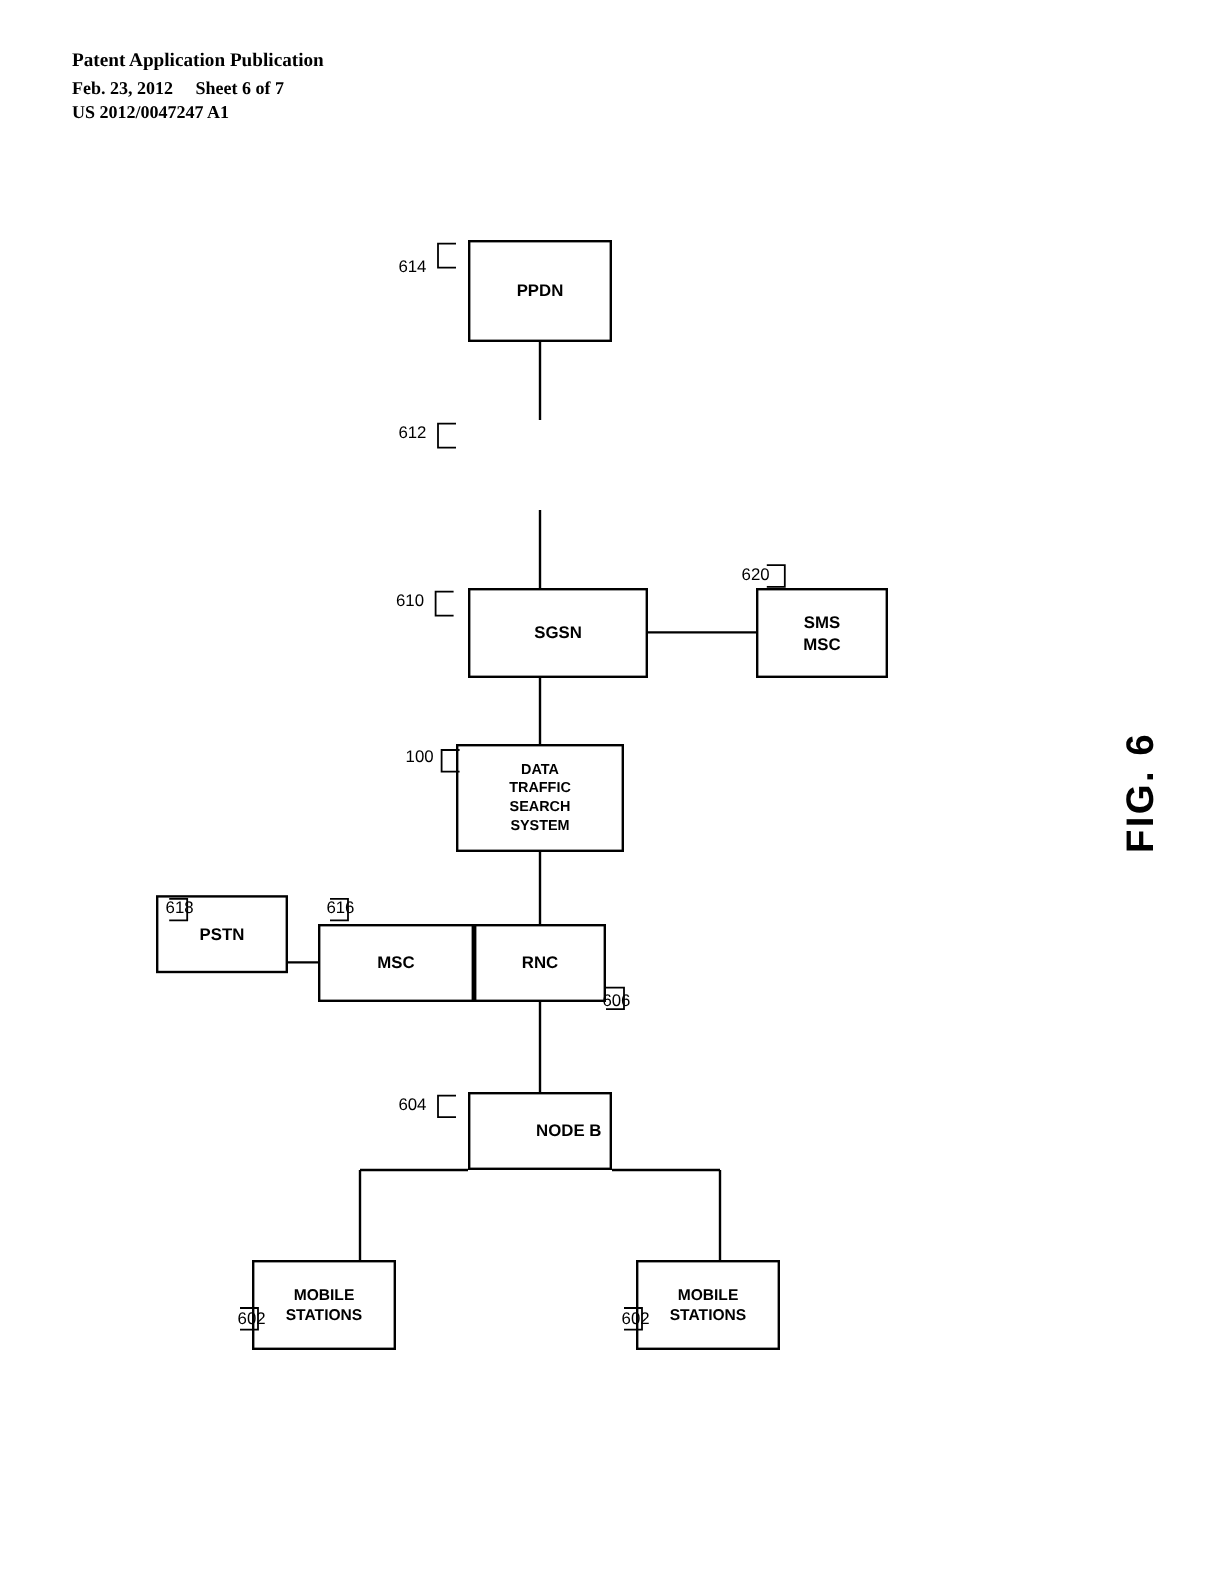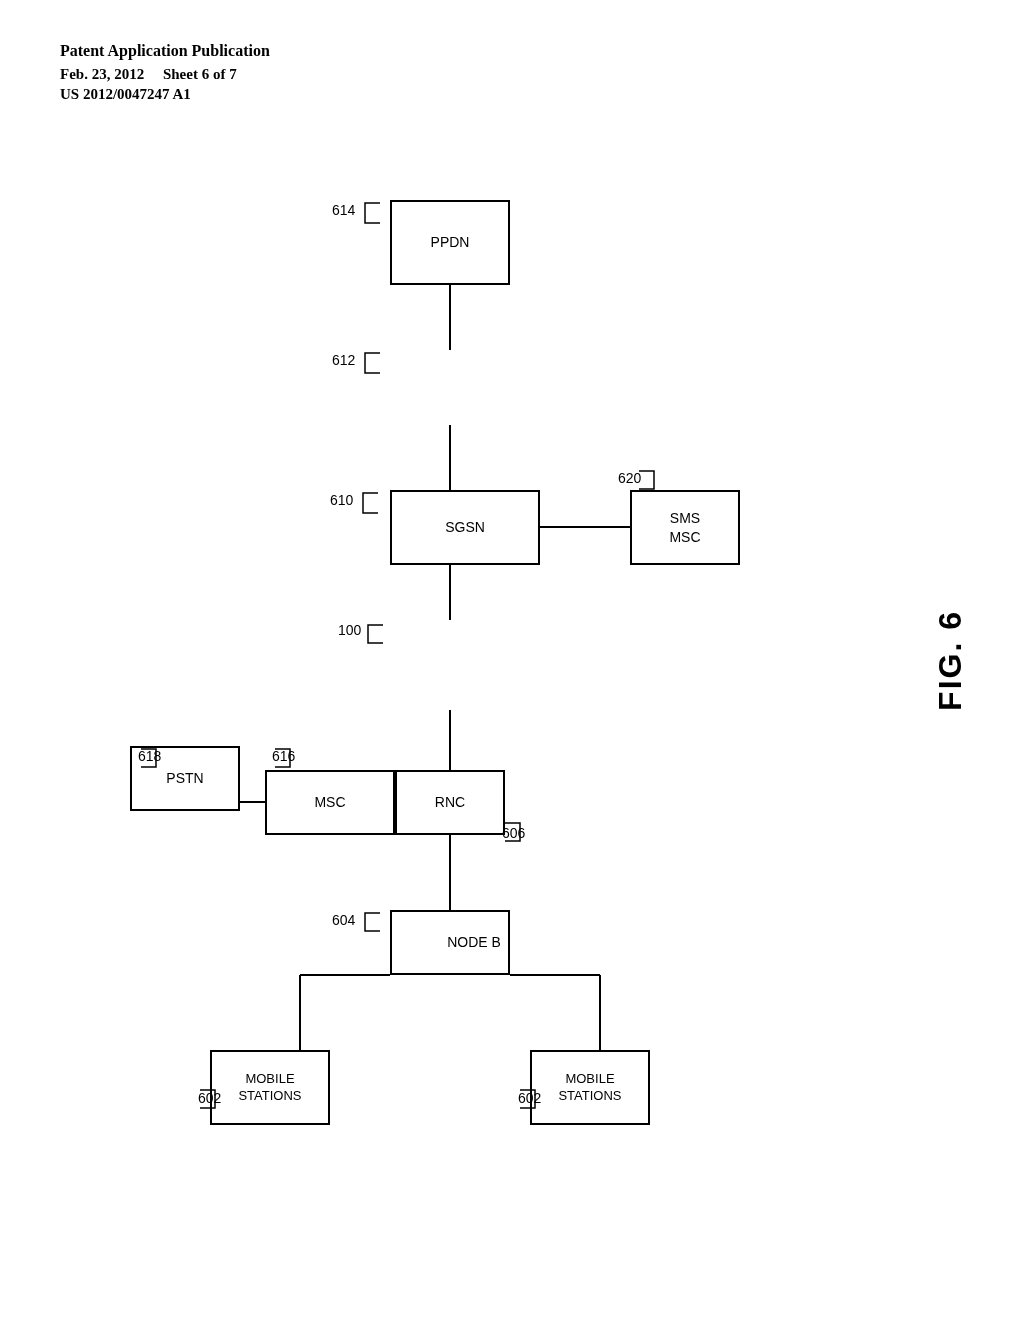--- a/index.html
+++ b/index.html
@@ -57,21 +57,21 @@
 
     
     .box {
       position: absolute;
       border: 2px solid #000;
       display: flex;
       align-items: center;
       justify-content: center;
       text-align: center;
       font-size: 14px;
-      font-weight: normal;
+      font-weight: bold;
       font-family: Arial, sans-serif;
       line-height: 1.3;
       background: #fff;
     }
 
     
     .node-label {
       position: absolute;
       font-size: 14px;
       font-family: Arial, sans-serif;
@@ -141,21 +141,21 @@
       <line x1="300" y1="845" x2="300" y2="920" stroke="#000" stroke-width="2"></line>
 
       <line x1="510" y1="845" x2="600" y2="845" stroke="#000" stroke-width="2"></line>
       <line x1="600" y1="845" x2="600" y2="920" stroke="#000" stroke-width="2"></line>
     </svg>
 
     <div class="box" style="left:390px; top:70px; width:120px; height:85px;">
       <span>PPDN</span>
     </div>
 
-    <div class="node-label" style="left:332px; top:72px;">614</div>
+    <div class="node-label" style="left:332px; top:84px;">614</div>
 
     <svg style="position:absolute;left:350px;top:68px;width:40px;height:30px;">
       <path d="M 30 5 L 15 5 L 15 25 L 30 25" fill="none" stroke="#000" stroke-width="1.5"></path>
     </svg>
 
 
     <div class="node-label" style="left:332px; top:222px;">612</div>
     <svg style="position:absolute;left:350px;top:218px;width:40px;height:30px;">
       <path d="M 30 5 L 15 5 L 15 25 L 30 25" fill="none" stroke="#000" stroke-width="1.5"></path>
     </svg>
@@ -172,20 +172,26 @@
     <div class="box" style="left:630px; top:360px; width:110px; height:75px; white-space: pre;">
       <span>SMS
 MSC</span>
     </div>
 
     <div class="node-label" style="left:618px; top:340px;">620</div>
     <svg style="position:absolute;left:634px;top:336px;width:35px;height:28px;">
       <path d="M 5 5 L 20 5 L 20 23 L 5 23" fill="none" stroke="#000" stroke-width="1.5"></path>
     </svg>
 
+    <div class="box" style="left:380px; top:490px; width:140px; height:90px; font-size:12px; white-space:pre;">
+      <span>DATA
+TRAFFIC
+SEARCH
+SYSTEM</span>
+    </div>
 
     <div class="node-label" style="left:338px; top:492px;">100</div>
     <svg style="position:absolute;left:355px;top:490px;width:35px;height:28px;">
       <path d="M 28 5 L 13 5 L 13 23 L 28 23" fill="none" stroke="#000" stroke-width="1.5"></path>
     </svg>
 
     <div class="box" style="left:395px; top:640px; width:110px; height:65px;">
       <span>RNC</span>
     </div>
 

